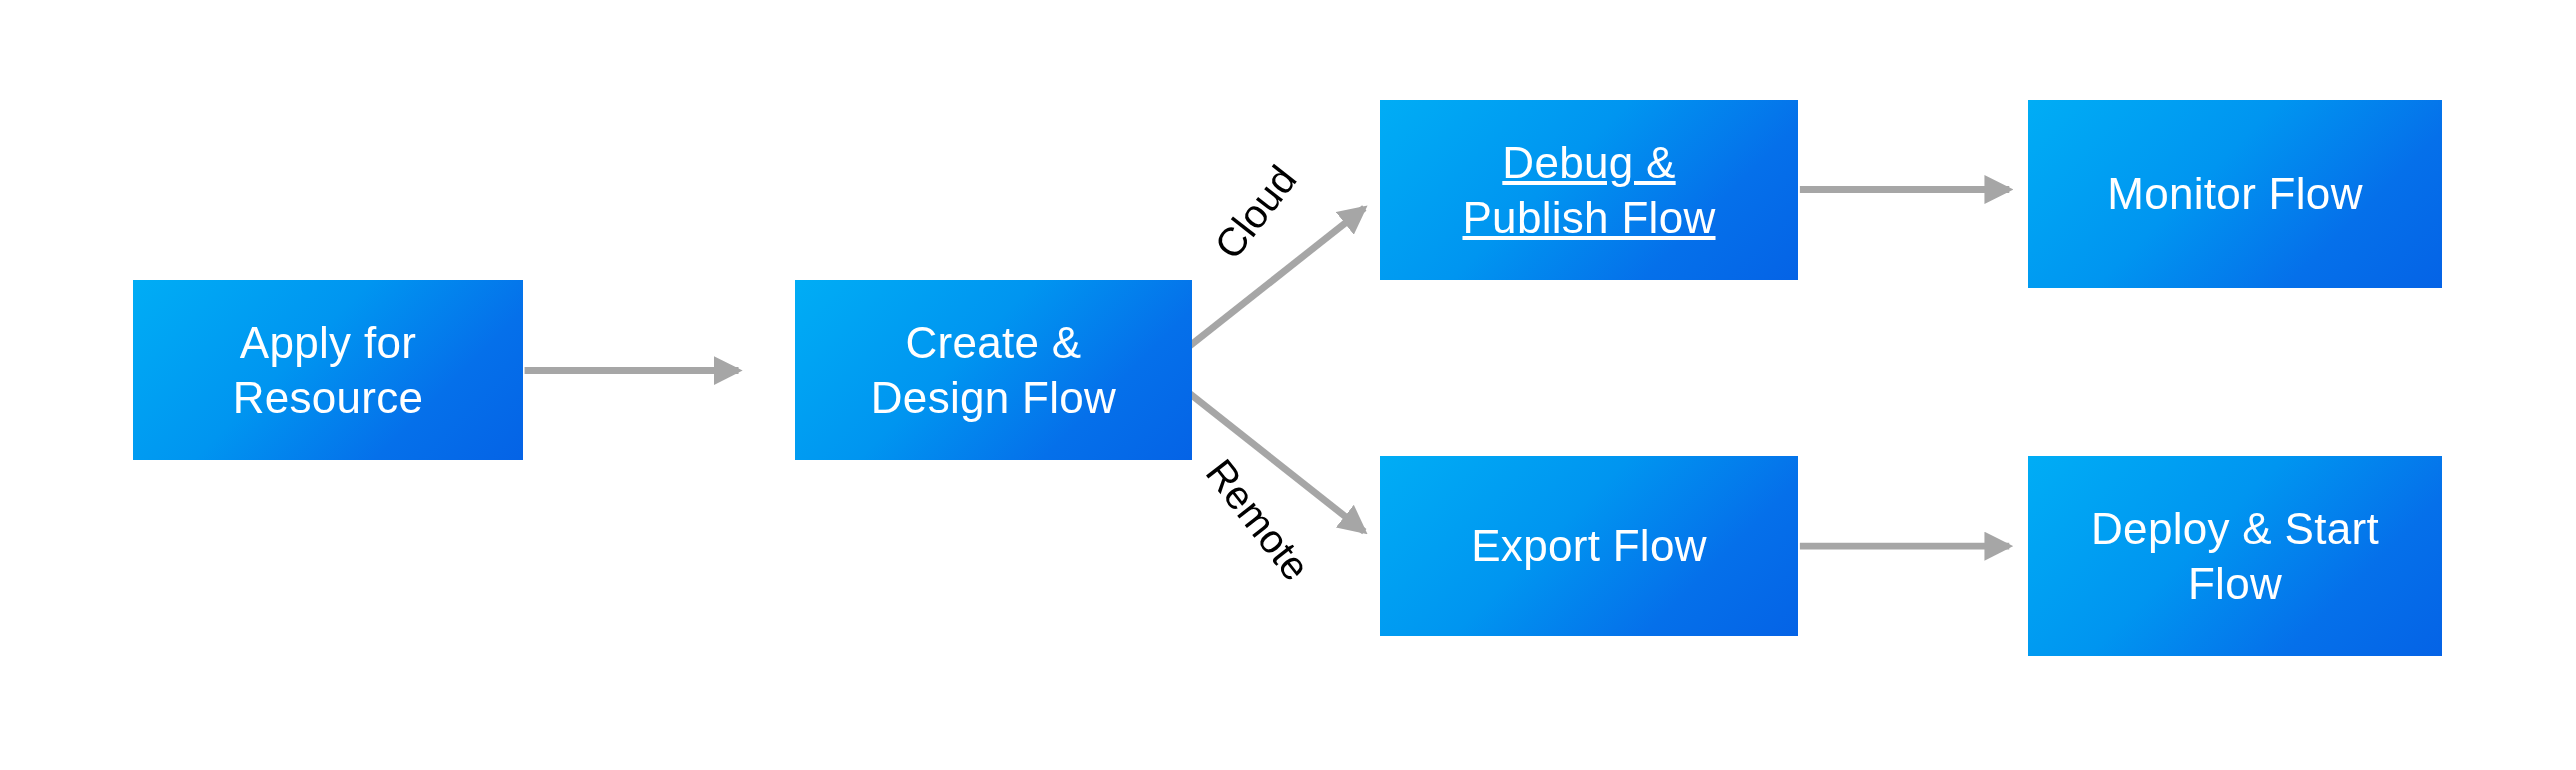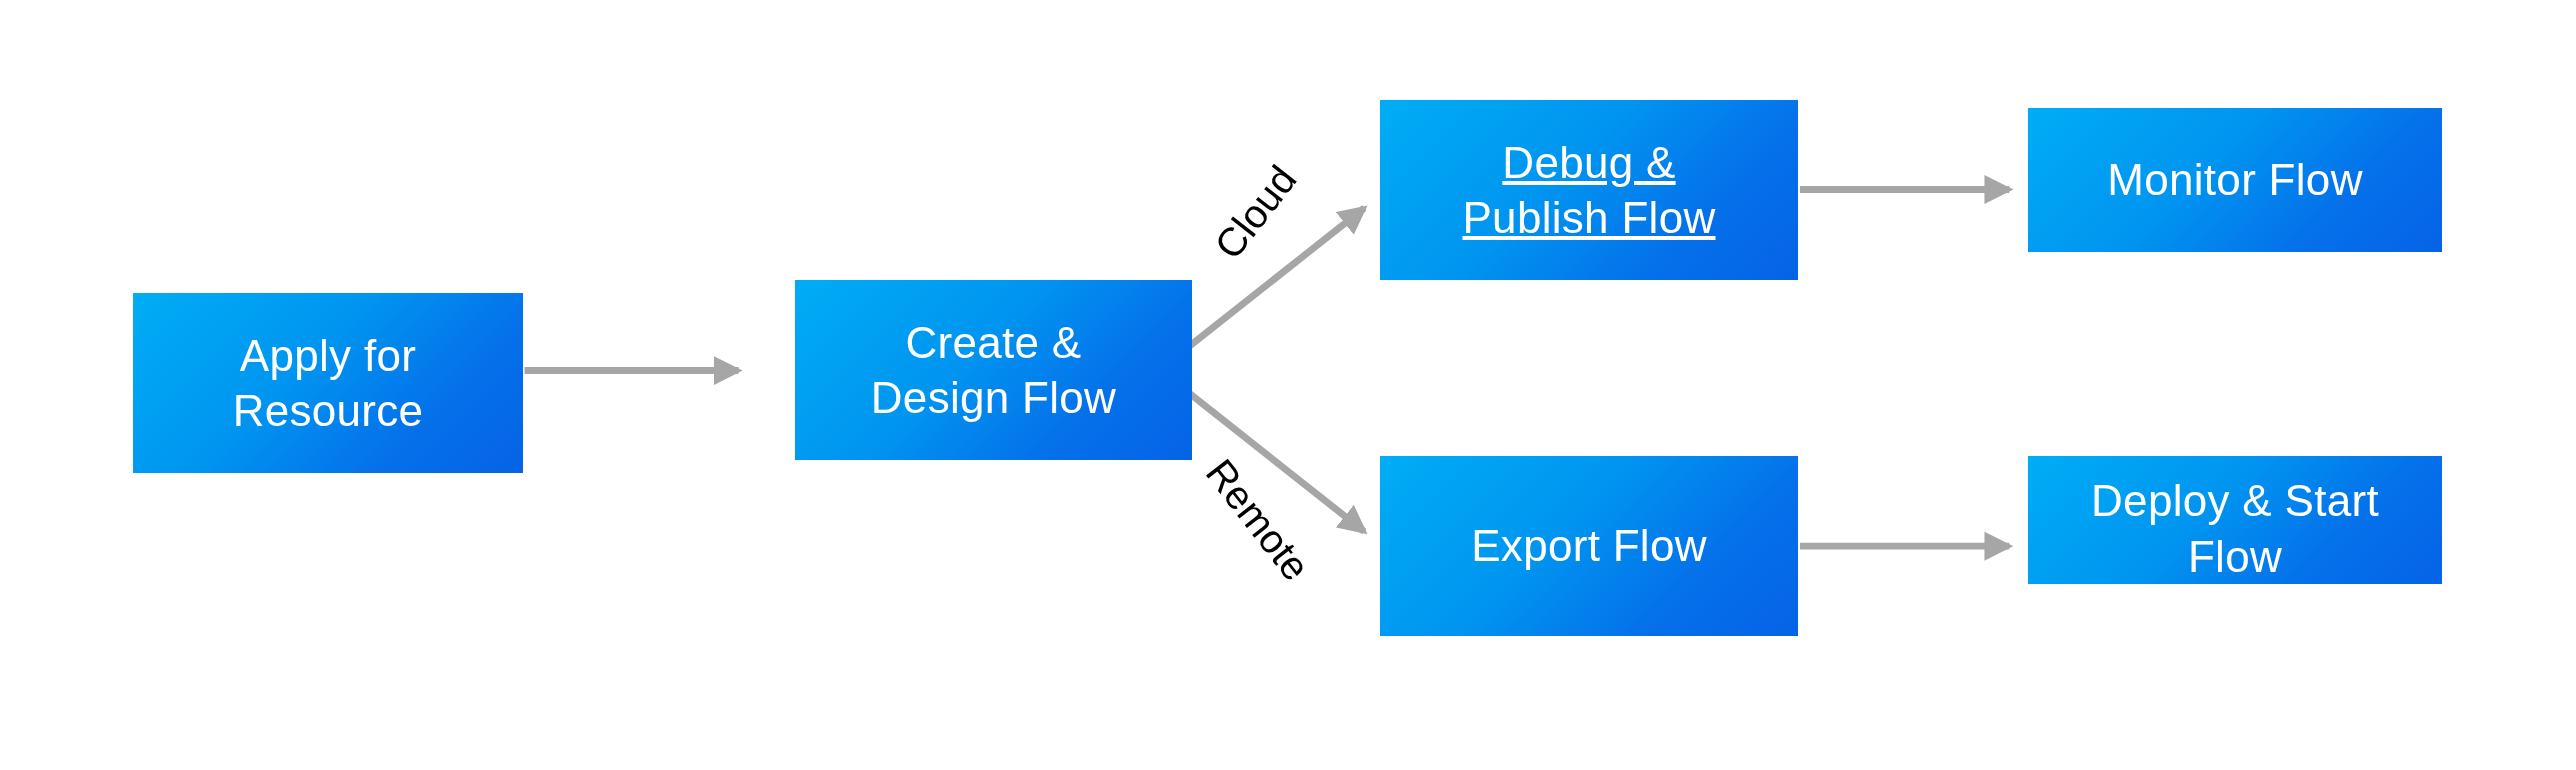--- a/index.html
+++ b/index.html
@@ -73,44 +73,44 @@
 
     <line x1="1512" y1="482" x2="1779" y2="271" stroke="#A6A6A6" stroke-width="9" marker-end="url(#arrowhead)"></line>
 
     <line x1="1512" y1="482" x2="1779" y2="693" stroke="#A6A6A6" stroke-width="9" marker-end="url(#arrowhead)"></line>
 
     <line x1="2347" y1="247" x2="2620" y2="247" stroke="#A6A6A6" stroke-width="9" marker-end="url(#arrowhead)"></line>
 
     <line x1="2347" y1="712" x2="2620" y2="712" stroke="#A6A6A6" stroke-width="9" marker-end="url(#arrowhead)"></line>
   </svg>
 
-  <div class="node" style="left:133px; top:293px; width:390px; height:180px;">
+  <div class="node" style="left:133px; top:280px; width:390px; height:180px;">
     <span class="node-label">Apply for
 Resource</span>
   </div>
 
   <div class="node" style="left:795px; top:280px; width:397px; height:180px;">
     <span class="node-label">Create &amp;
 Design Flow</span>
   </div>
 
   <div class="node" style="left:1380px; top:100px; width:418px; height:180px;text-decoration:underline;">
     <span class="node-label">Debug &amp;
 Publish Flow</span>
   </div>
 
-  <div class="node" style="left:2028px; top:108px; width:414px; height:144px;">
+  <div class="node" style="left:2028px; top:100px; width:414px; height:188px;">
     <span class="node-label">Monitor Flow</span>
   </div>
 
   <div class="node" style="left:1380px; top:456px; width:418px; height:180px;align-items:center;">
     <span class="node-label">Export Flow</span>
   </div>
 
-  <div class="node" style="left:2028px; top:456px; width:414px; height:128px;align-items:flex-end;">
+  <div class="node" style="left:2028px; top:456px; width:414px; height:200px;">
     <span class="node-label">Deploy &amp; Start
 Flow</span>
   </div>
 
   <div class="edge-label" style="left:1201px; top:188px; width:115px; transform: rotate(-52deg);">Cloud</div>
 
   <div class="edge-label" style="left:1187px; top:502px; width:146px; transform: rotate(52deg);">Remote</div>
 
 </div>
 

